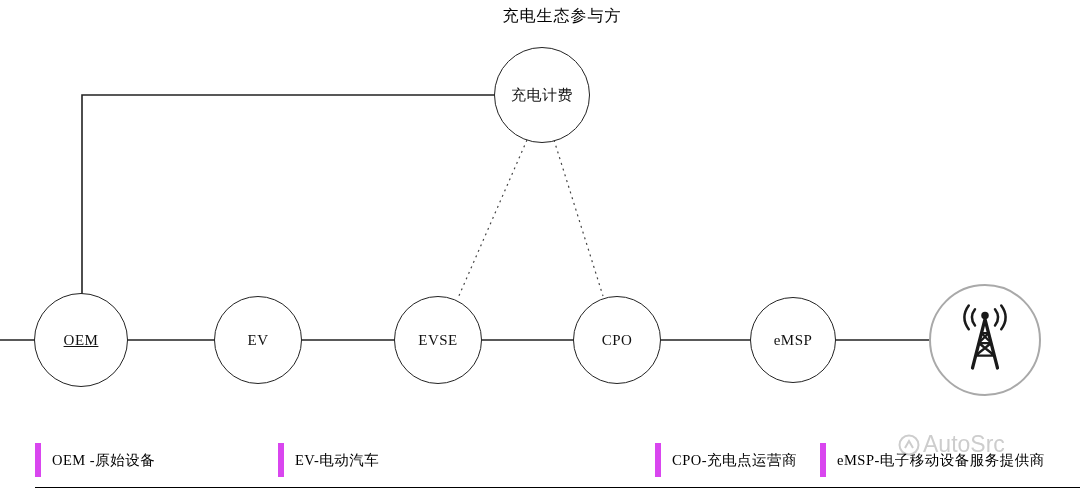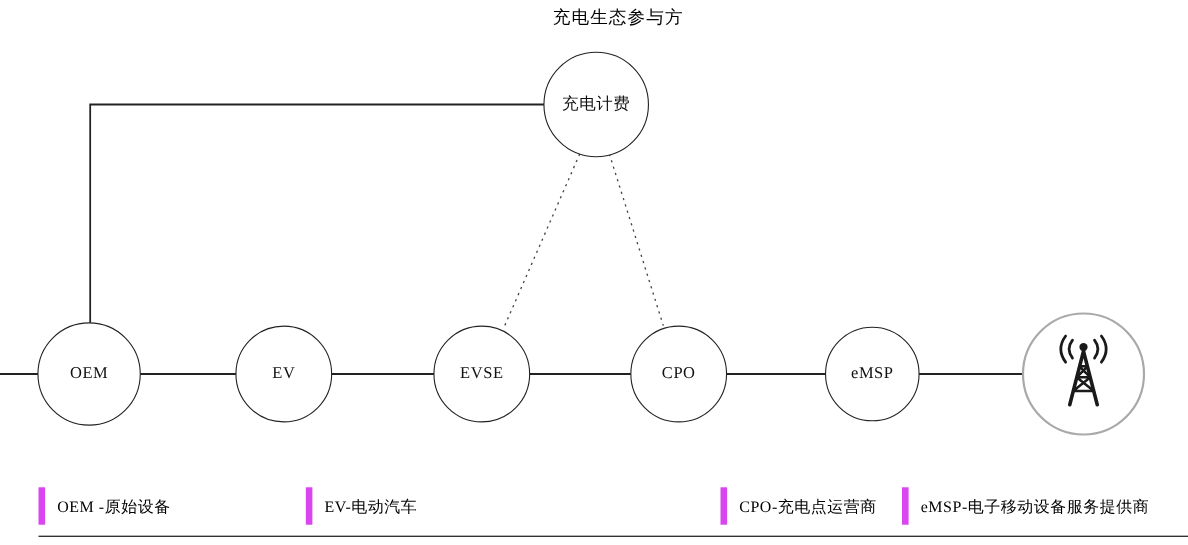--- a/index.html
+++ b/index.html
@@ -23,21 +23,21 @@
     position:absolute; z-index:2;
     border:1.6px solid #222; border-radius:50%;
     background:#fff;
     display:flex; align-items:center; justify-content:center;
     font-size:15px; letter-spacing:0.5px;
   }
   .node-billing {
     left:494px; top:47px; width:96px; height:96px;
     flex-direction:row; line-height:1.35; font-size:15px;
   }
-  .node-oem  { left:34px;  top:293px; width:94px; height:94px; }
+  .node-oem  { left:34px;  top:293px; width:94px; height:94px;text-decoration:underline; }
   .node-ev   { left:214px; top:296px; width:88px; height:88px; }
   .node-evse { left:394px; top:296px; width:88px; height:88px; }
   .node-cpo  { left:573px; top:296px; width:88px; height:88px; }
   .node-emsp { left:750px; top:297px; width:86px; height:86px; }
   .node-network {
     left:929px; top:284px; width:112px; height:112px;
     border:2px solid #a9a9a9;
   }
   .legend-item {
     position:absolute; top:443px; height:34px;
@@ -132,14 +132,23 @@
   </div>
   <div class="legend-item legend-3">
     <span>CPO-充电点运营商</span>
   </div>
   <div class="legend-item legend-4">
     <span>eMSP-电子移动设备服务提供商</span>
   </div>
 
   <div class="bottom-line"></div>
 
+  <div class="watermark">
+    <span>
+      <svg width="22" height="22" viewBox="0 0 22 22" fill="none">
+        <circle cx="11" cy="11" r="9.5" stroke="#cdcdcd" stroke-width="2"></circle>
+        <path d="M7 14 L11 7 L15 14" stroke="#cdcdcd" stroke-width="2" fill="none"></path>
+      </svg>
+    </span>
+    <span>AutoSrc</span>
+  </div>
 
 </div>
 
 </body></html>

